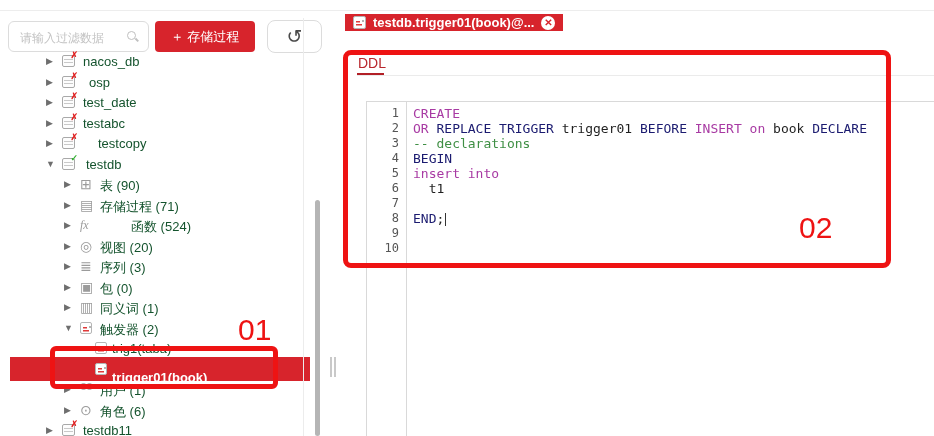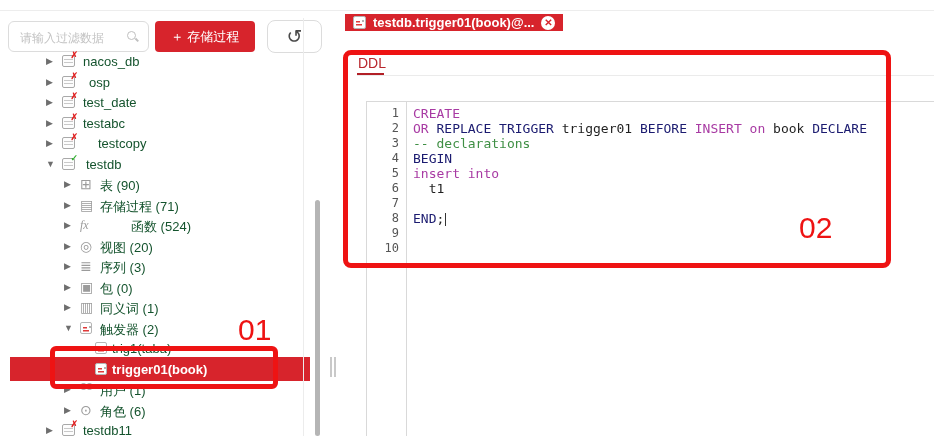--- a/index.html
+++ b/index.html
@@ -190,21 +190,21 @@
         <span class="ic-trig" style="left: 80px;"></span>
         <span class="lbl" style="left: 100px;">触发器 (2)</span>
       </div>
       <div class="tree-row" style="top: 292px;">
         <span class="ic-trig" style="left: 95px;"></span>
         <span class="lbl" style="left: 112px;">trig1(taba)</span>
       </div>
       <div class="tree-row sel-row" style="top: 312.5px;">
         <span class="bar"></span>
         <span class="ic-trig" style="left: 95px;"></span>
-        <span class="lbl" style="left: 112px;">trigger01(book)</span>
+        <span class="lbl" style="left: 112px; margin-top: 8px;">trigger01(book)</span>
       </div>
       <div class="tree-row" style="top: 333px;">
         <span class="arrow" style="left: 64px;">▶</span>
         <span class="ic-users" style="left: 80px;"></span>
         <span class="lbl" style="left: 100px;">用户 (1)</span>
       </div>
       <div class="tree-row" style="top: 353.5px;">
         <span class="arrow" style="left: 64px;">▶</span>
         <span class="ic glyph" style="left: 80px;">⊙</span>
         <span class="lbl" style="left: 100px;">角色 (6)</span>

